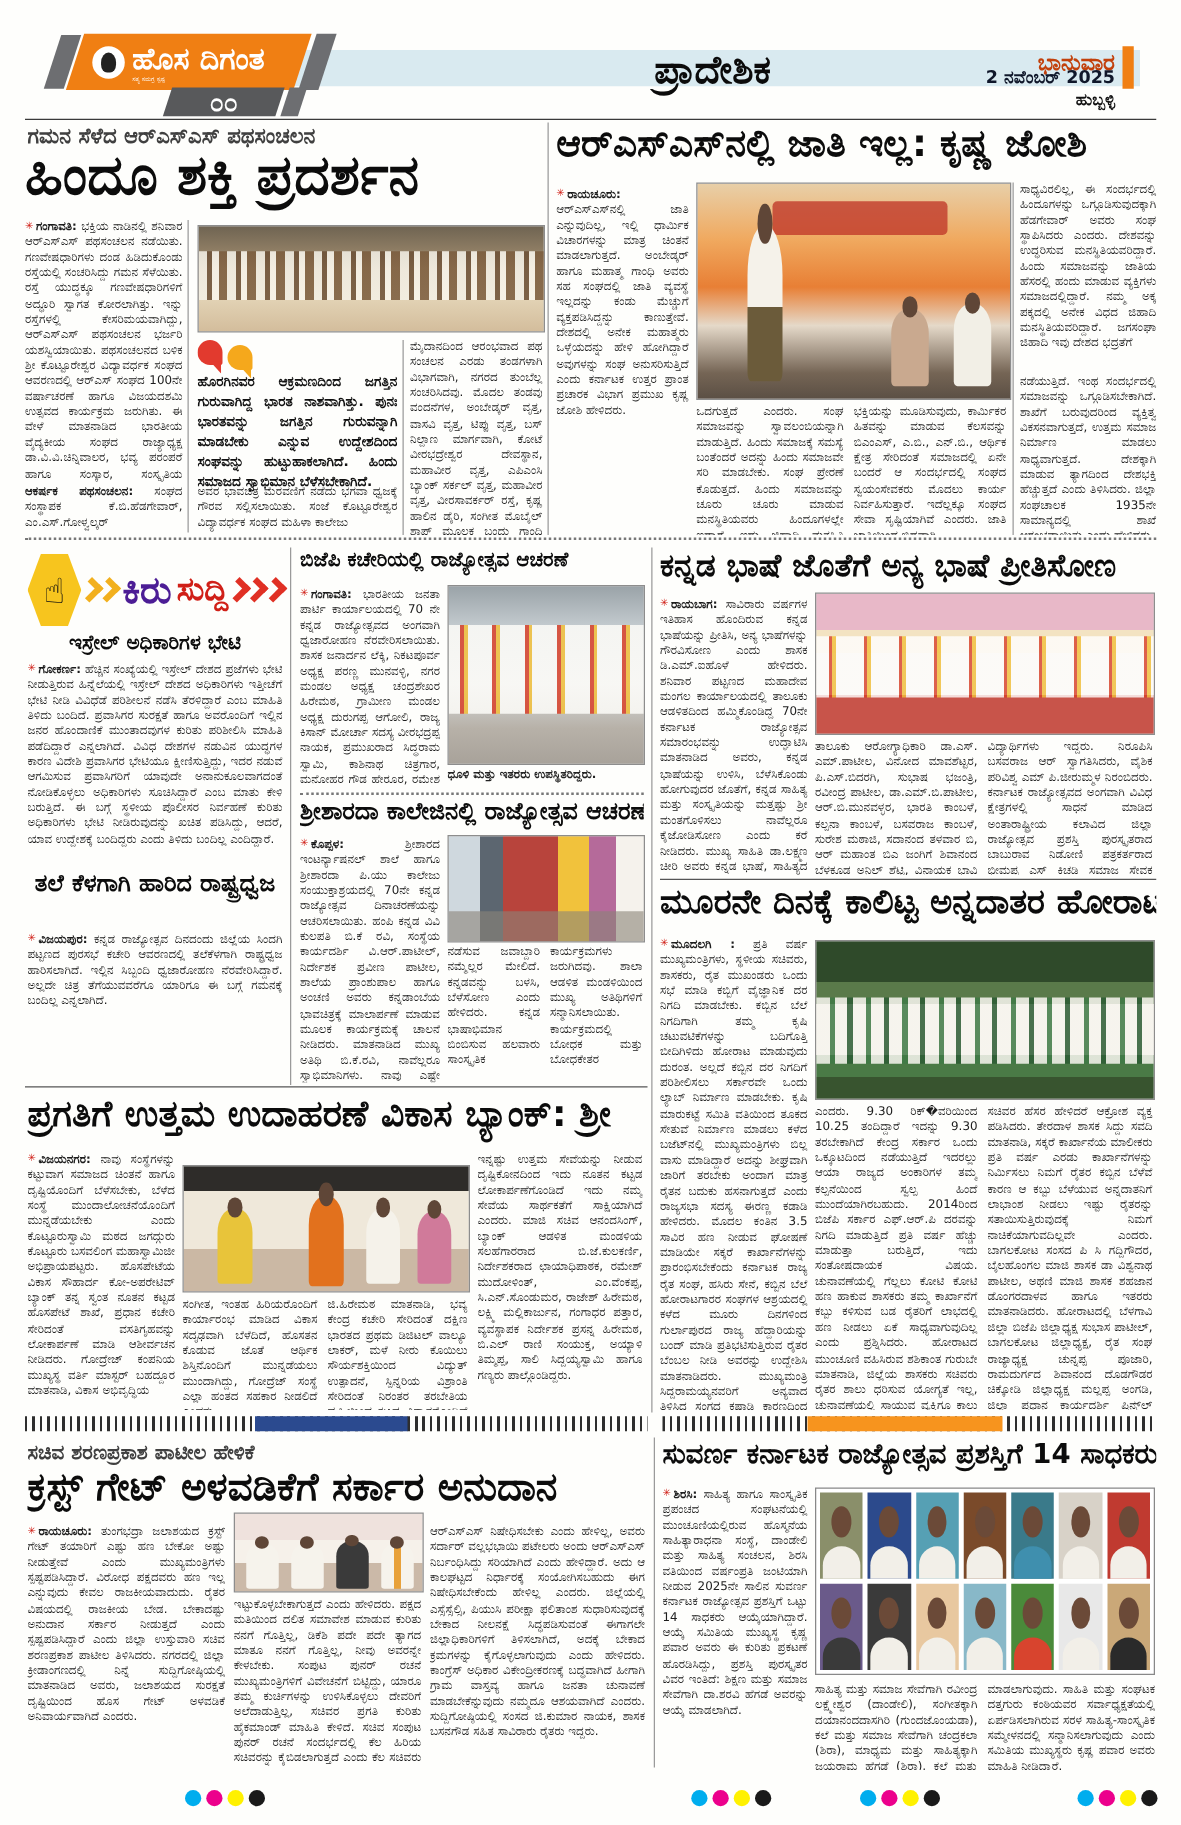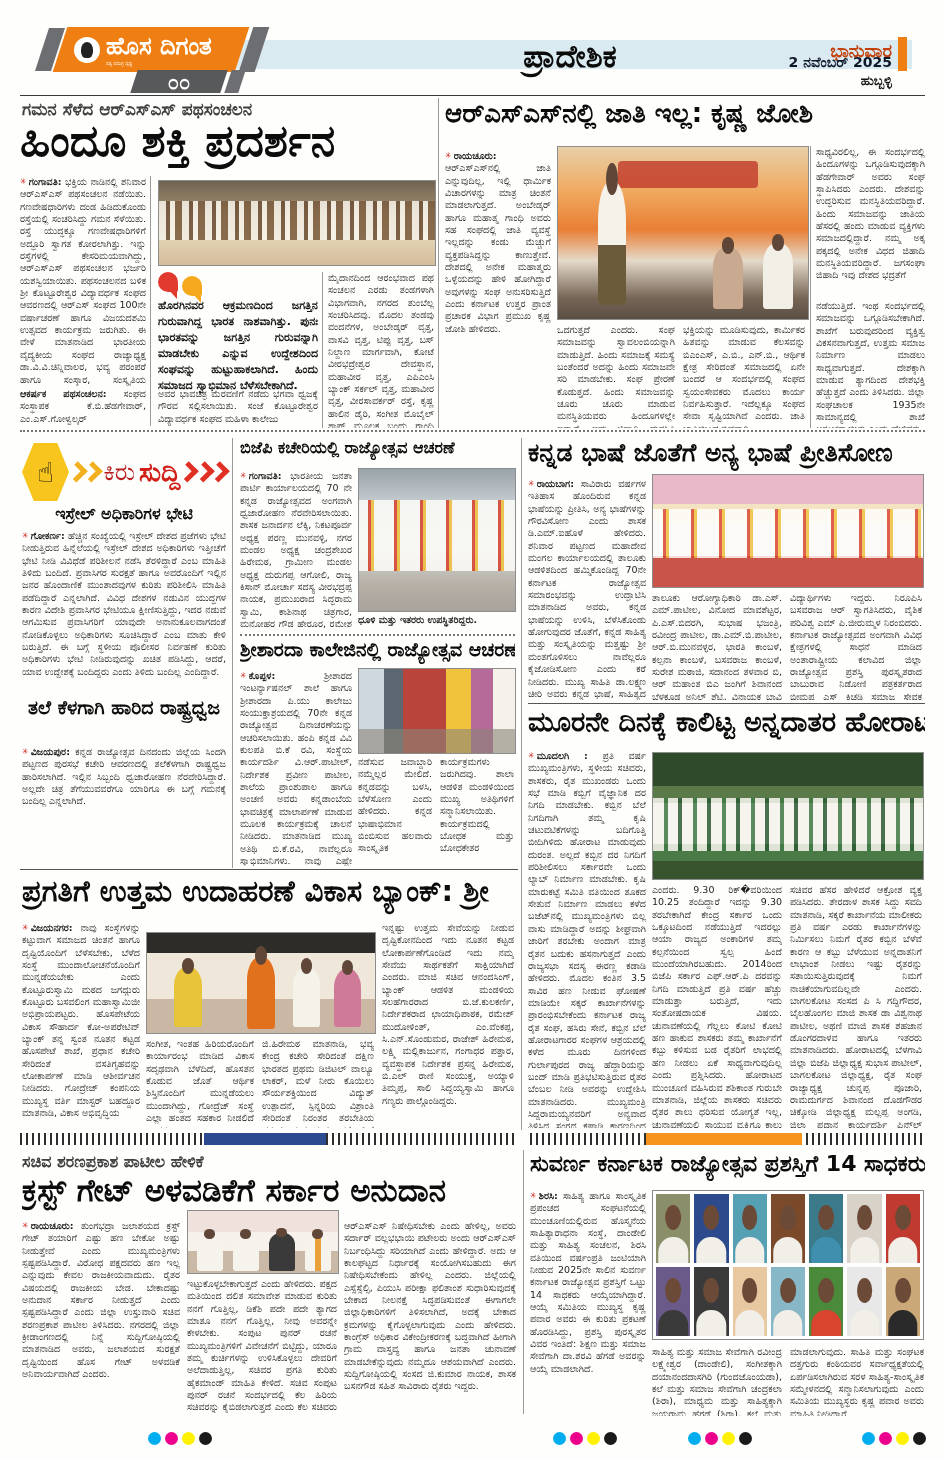--- a/index.html
+++ b/index.html
@@ -62,21 +62,21 @@
   .q::after{content:"";position:absolute;right:1px;bottom:-7px;width:9px;height:10px;background:inherit;
             clip-path:polygon(0 0,100% 0,100% 100%);}
   .q-red{background:#e23a2e;}
   .q-yel{background:#f5a81c;margin-left:4px;top:4px;}
   
   .hex{width:56px;height:58px;background:#f7c51e;clip-path:polygon(25% 0,75% 0,100% 50%,75% 100%,25% 100%,0 50%);
        display:flex;align-items:center;justify-content:center;font-size:28px;color:#111;}
   .chev{width:11px;height:11px;border-top:5px solid #e03024;border-right:5px solid #e03024;
         transform:rotate(45deg);display:inline-block;margin-left:-3px;}
   .chev-y{border-color:#f2b01e;}
-  .kiru-k{font-size:24px;font-weight:normal;color:#b91c1c;}
+  .kiru-k{font-size:30px;font-weight:bold;color:#4c1d95;}
   .kiru-s{font-size:26px;font-weight:bold;color:#d02018;}
   
   .barsep{background:repeating-linear-gradient(90deg,#2e2e2e 0 2px,transparent 2px 6px);height:12px;}
   .seg-blue{background:#2b4a8f;}
   .seg-orange{background:#f7941e;}
   
   .grid{display:grid;grid-template-columns:repeat(7,1fr);grid-template-rows:repeat(2,1fr);gap:4px;
         background:#fff;border:1px solid #888;padding:3px;box-sizing:border-box;}
   .mug{position:relative;overflow:hidden;}
   .mug::before{content:"";position:absolute;top:16%;left:50%;width:46%;height:36%;transform:translateX(-50%);
@@ -148,21 +148,21 @@
       
     </div>
     <div class="abs body" style="left:158px;top:388px;width:160px;height:40px;">ಅವರ ಭಾವಚಿತ್ರ ಮೆರವಣಿಗೆ ನಡೆದು ಭಗವಾ ಧ್ವಜಕ್ಕೆ ಗೌರವ ಸಲ್ಲಿಸಲಾಯಿತು. ಸಂಜೆ ಕೊಟ್ಟೂರೇಶ್ವರ ವಿದ್ಯಾವರ್ಧಕ ಸಂಘದ ಮಹಿಳಾ ಕಾಲೇಜು</div>
     <div class="abs vline" style="left:322px;top:272px;height:156px;"></div>
     <div class="abs body" style="left:328px;top:272px;width:106px;height:156px;">ಮೈದಾನದಿಂದ ಆರಂಭವಾದ ಪಥ ಸಂಚಲನ ಎರಡು ತಂಡಗಳಾಗಿ ವಿಭಾಗವಾಗಿ, ನಗರದ ತುಂಬೆಲ್ಲ ಸಂಚರಿಸಿದವು. ಮೊದಲ ತಂಡವು ವಂದನೆಗಳ, ಅಂಬೇಡ್ಕರ್ ವೃತ್ತ, ವಾಸವಿ ವೃತ್ತ, ಟಿಪ್ಪು ವೃತ್ತ, ಬಸ್ ನಿಲ್ದಾಣ ಮಾರ್ಗವಾಗಿ, ಕೋಟೆ ವೀರಭದ್ರೇಶ್ವರ ದೇವಸ್ಥಾನ, ಮಹಾವೀರ ವೃತ್ತ, ಎಪಿಎಂಸಿ ಬ್ಯಾಂಕ್ ಸರ್ಕಲ್ ವೃತ್ತ, ಮಹಾವೀರ ವೃತ್ತ, ವೀರಸಾವರ್ಕರ್ ರಸ್ತೆ, ಕೃಷ್ಣ ಹಾಲಿನ ಡೈರಿ, ಸಂಗೀತ ಮೊಬೈಲ್ ಶಾಪ್ ಮೂಲಕ ಬಂದು ಗಾಂಧಿ ವೃತ್ತದಲ್ಲಿ ಸೇರಿತು.</div>
   </section>
 
   <div class="abs vline" style="left:438px;top:98px;height:330px;"></div>
 
   <section>
-    <h1 class="abs hl" style="left:445px;top:100px;width:480px;height:42px;font-size:26px;margin:0;white-space:nowrap;">ಆರ್‌ಎಸ್‌ಎಸ್‌ನಲ್ಲಿ ಜಾತಿ ಇಲ್ಲ: ಕೃಷ್ಣ ಜೋಶಿ</h1>
+    <h1 class="abs hl" style="left:445px;top:100px;width:480px;height:42px;font-size:30px;margin:0;white-space:nowrap;">ಆರ್‌ಎಸ್‌ಎಸ್‌ನಲ್ಲಿ ಜಾತಿ ಇಲ್ಲ: ಕೃಷ್ಣ ಜೋಶಿ</h1>
     <div class="abs body" style="left:445px;top:150px;width:106px;height:278px;">
       <span class="star">✳</span><b>ರಾಯಚೂರು:</b>
       <span>ಆರ್‌ಎಸ್‌ಎಸ್‌ನಲ್ಲಿ ಜಾತಿ ಎನ್ನುವುದಿಲ್ಲ, ಇಲ್ಲಿ ಧಾರ್ಮಿಕ ವಿಚಾರಗಳನ್ನು ಮಾತ್ರ ಚಿಂತನೆ ಮಾಡಲಾಗುತ್ತದೆ. ಅಂಬೇಡ್ಕರ್ ಹಾಗೂ ಮಹಾತ್ಮ ಗಾಂಧಿ ಅವರು ಸಹ ಸಂಘದಲ್ಲಿ ಜಾತಿ ವ್ಯವಸ್ಥೆ ಇಲ್ಲದನ್ನು ಕಂಡು ಮೆಚ್ಚುಗೆ ವ್ಯಕ್ತಪಡಿಸಿದ್ದನ್ನು ಕಾಣುತ್ತೇವೆ. ದೇಶದಲ್ಲಿ ಅನೇಕ ಮಹಾತ್ಮರು ಒಳ್ಳೆಯದನ್ನು ಹೇಳಿ ಹೋಗಿದ್ದಾರೆ ಅವುಗಳನ್ನು ಸಂಘ ಅನುಸರಿಸುತ್ತಿದೆ ಎಂದು ಕರ್ನಾಟಕ ಉತ್ತರ ಪ್ರಾಂತ ಪ್ರಚಾರಕ ವಿಭಾಗ ಪ್ರಮುಖ ಕೃಷ್ಣ ಜೋಶಿ ಹೇಳಿದರು.</span>
     </div>
     <div class="ph ph-speech" style="left:557px;top:146px;width:250px;height:172px;">
       <i class="fig" style="left:16%;top:20%;width:11%;height:72%;background:linear-gradient(180deg,#f5f2ea 0 52%,#6b5b3a 52% 100%);"></i>
       <i class="fig" style="left:62%;top:58%;width:12%;height:36%;background:#c9a98f;"></i>
       <i class="fig" style="left:82%;top:56%;width:12%;height:38%;background:#f2efe6;"></i>
     </div>
     <div class="abs body" style="left:557px;top:324px;width:118px;height:104px;">ಒದಗುತ್ತದೆ ಎಂದರು. ಸಂಘ ಸಮಾಜವನ್ನು ಸ್ವಾವಲಂಬಿಯನ್ನಾಗಿ ಮಾಡುತ್ತಿದೆ. ಹಿಂದು ಸಮಾಜಕ್ಕೆ ಸಮಸ್ಯೆ ಬಂತೆಂದರೆ ಅದನ್ನು ಹಿಂದು ಸಮಾಜವೇ ಸರಿ ಮಾಡಬೇಕು. ಸಂಘ ಪ್ರೇರಣೆ ಕೊಡುತ್ತದೆ. ಹಿಂದು ಸಮಾಜವನ್ನು ಚೂರು ಚೂರು ಮಾಡುವ ಮನಸ್ಥಿತಿಯವರು ಹಿಂದೂಗಳಲ್ಲೇ ಇದ್ದಾರೆ. ಇದು ಜಿಹಾದಿ ಮನಸ್ಥಿತಿ ಇವರದ್ದಾಗಿದೆ ಎಂದು ಹೇಳಿದರು.</div>

